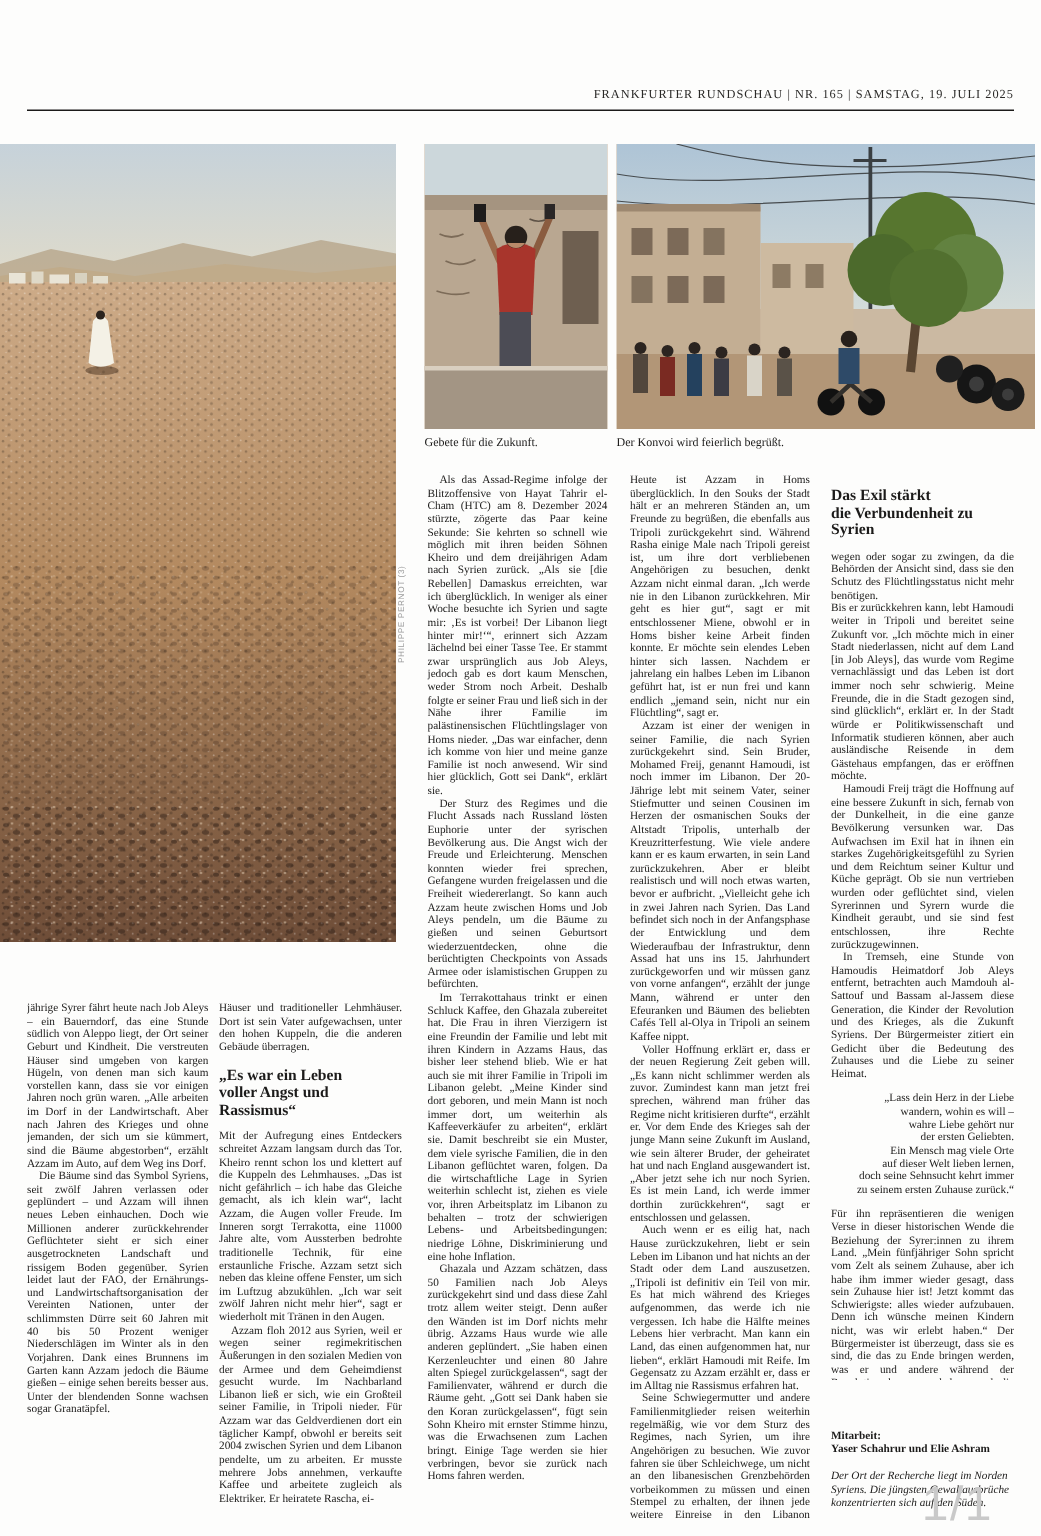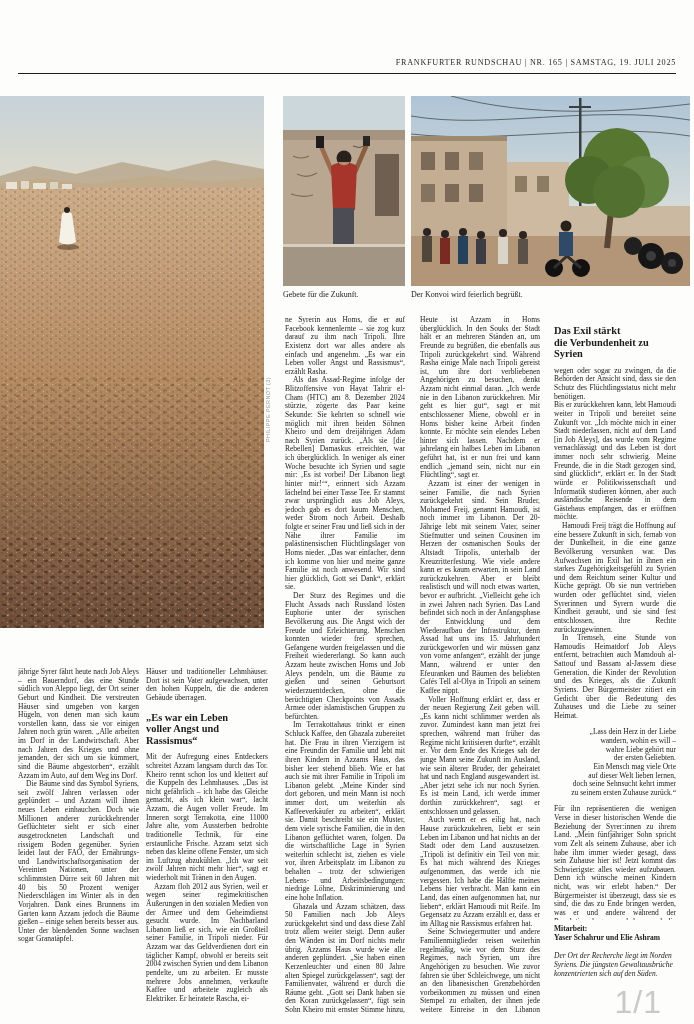--- a/index.html
+++ b/index.html
@@ -27,21 +27,21 @@
   #col-1{left:146px;top:668px;width:122px;height:346px;}
   #col-2{left:285px;top:316px;width:120px;height:698px;}
   #col-3{left:420px;top:316px;width:120px;height:698px;}
   #col-4{left:554px;top:316px;width:122px;height:604px;}
   #col-5{left:554px;top:924px;width:122px;height:86px;}
   .blk{margin:0;}
   .blk.p{text-indent:8px;}
   .blk.h2{font-weight:bold;font-size:10.4px;line-height:11.6px;text-align:left;
           margin:9px 0 7px;text-indent:0;}
   .blk.poem{text-align:right;margin:8px 0 8px 1px;}
-  .blk.byline{font-weight:bold;text-align:left;line-height:9.4px;}
+  .blk.byline{font-weight:bold;text-align:left;line-height:9.4px;margin-top:28px;}
   .blk.note{font-style:italic;text-align:left;margin-top:8px;line-height:9.2px;}
   
   #pager{position:absolute;right:32px;top:984px;font-family:"Liberation Sans",sans-serif;
          font-size:32px;color:#c9c9c9;letter-spacing:1px;}
   svg{display:block;}
 </style>
 </head>
 <body>
 
 <div id="page">
@@ -202,21 +202,20 @@
       <div class="blk p0">jährige Syrer fährt heute nach Job Aleys – ein Bauerndorf, das eine Stunde südlich von Aleppo liegt, der Ort seiner Geburt und Kindheit. Die verstreuten Häuser sind umgeben von kargen Hügeln, von denen man sich kaum vorstellen kann, dass sie vor einigen Jahren noch grün waren. „Alle arbeiten im Dorf in der Landwirtschaft. Aber nach Jahren des Krieges und ohne jemanden, der sich um sie kümmert, sind die Bäume abgestorben“, erzählt Azzam im Auto, auf dem Weg ins Dorf.</div>
       <div class="blk p">Die Bäume sind das Symbol Syriens, seit zwölf Jahren verlassen oder geplündert – und Azzam will ihnen neues Leben einhauchen. Doch wie Millionen anderer zurückkehrender Geflüchteter sieht er sich einer ausgetrockneten Landschaft und rissigem Boden gegenüber. Syrien leidet laut der FAO, der Ernährungs- und Landwirtschaftsorganisation der Vereinten Nationen, unter der schlimmsten Dürre seit 60 Jahren mit 40 bis 50 Prozent weniger Niederschlägen im Winter als in den Vorjahren. Dank eines Brunnens im Garten kann Azzam jedoch die Bäume gießen – einige sehen bereits besser aus. Unter der blendenden Sonne wachsen sogar Granatäpfel.</div>
     </div>
   <div class="col" id="col-1">
       <div class="blk p0">Häuser und traditioneller Lehmhäuser. Dort ist sein Vater aufgewachsen, unter den hohen Kuppeln, die die anderen Gebäude überragen.</div>
       <div class="blk h2">„Es war ein Leben<br>voller Angst und Rassismus“</div>
       <div class="blk p0">Mit der Aufregung eines Entdeckers schreitet Azzam langsam durch das Tor. Kheiro rennt schon los und klettert auf die Kuppeln des Lehmhauses. „Das ist nicht gefährlich – ich habe das Gleiche gemacht, als ich klein war“, lacht Azzam, die Augen voller Freude. Im Inneren sorgt Terrakotta, eine 11000 Jahre alte, vom Aussterben bedrohte traditionelle Technik, für eine erstaunliche Frische. Azzam setzt sich neben das kleine offene Fenster, um sich im Luftzug abzukühlen. „Ich war seit zwölf Jahren nicht mehr hier“, sagt er wiederholt mit Tränen in den Augen.</div>
       <div class="blk p">Azzam floh 2012 aus Syrien, weil er wegen seiner regimekritischen Äußerungen in den sozialen Medien von der Armee und dem Geheimdienst gesucht wurde. Im Nachbarland Libanon ließ er sich, wie ein Großteil seiner Familie, in Tripoli nieder. Für Azzam war das Geldverdienen dort ein täglicher Kampf, obwohl er bereits seit 2004 zwischen Syrien und dem Libanon pendelte, um zu arbeiten. Er musste mehrere Jobs annehmen, verkaufte Kaffee und arbeitete zugleich als Elektriker. Er heiratete Rascha, ei-</div>
     </div>
   <div class="col" id="col-2">
-      <div class="blk p0">ne Syrerin aus Homs, die er auf Facebook kennenlernte – sie zog kurz darauf zu ihm nach Tripoli. Ihre Existenz dort war alles andere als einfach und angenehm. „Es war ein Leben voller Angst und Rassismus“, erzählt Rasha.</div>
       <div class="blk p">Als das Assad-Regime infolge der Blitzoffensive von Hayat Tahrir el-Cham (HTC) am 8. Dezember 2024 stürzte, zögerte das Paar keine Sekunde: Sie kehrten so schnell wie möglich mit ihren beiden Söhnen Kheiro und dem dreijährigen Adam nach Syrien zurück. „Als sie [die Rebellen] Damaskus erreichten, war ich überglücklich. In weniger als einer Woche besuchte ich Syrien und sagte mir: ‚Es ist vorbei! Der Libanon liegt hinter mir!‘“, erinnert sich Azzam lächelnd bei einer Tasse Tee. Er stammt zwar ursprünglich aus Job Aleys, jedoch gab es dort kaum Menschen, weder Strom noch Arbeit. Deshalb folgte er seiner Frau und ließ sich in der Nähe ihrer Familie im palästinensischen Flüchtlingslager von Homs nieder. „Das war einfacher, denn ich komme von hier und meine ganze Familie ist noch anwesend. Wir sind hier glücklich, Gott sei Dank“, erklärt sie.</div>
       <div class="blk p">Der Sturz des Regimes und die Flucht Assads nach Russland lösten Euphorie unter der syrischen Bevölkerung aus. Die Angst wich der Freude und Erleichterung. Menschen konnten wieder frei sprechen, Gefangene wurden freigelassen und die Freiheit wiedererlangt. So kann auch Azzam heute zwischen Homs und Job Aleys pendeln, um die Bäume zu gießen und seinen Geburtsort wiederzuentdecken, ohne die berüchtigten Checkpoints von Assads Armee oder islamistischen Gruppen zu befürchten.</div>
       <div class="blk p">Im Terrakottahaus trinkt er einen Schluck Kaffee, den Ghazala zubereitet hat. Die Frau in ihren Vierzigern ist eine Freundin der Familie und lebt mit ihren Kindern in Azzams Haus, das bisher leer stehend blieb. Wie er hat auch sie mit ihrer Familie in Tripoli im Libanon gelebt. „Meine Kinder sind dort geboren, und mein Mann ist noch immer dort, um weiterhin als Kaffeeverkäufer zu arbeiten“, erklärt sie. Damit beschreibt sie ein Muster, dem viele syrische Familien, die in den Libanon geflüchtet waren, folgen. Da die wirtschaftliche Lage in Syrien weiterhin schlecht ist, ziehen es viele vor, ihren Arbeitsplatz im Libanon zu behalten – trotz der schwierigen Lebens- und Arbeitsbedingungen: niedrige Löhne, Diskriminierung und eine hohe Inflation.</div>
       <div class="blk p">Ghazala und Azzam schätzen, dass 50 Familien nach Job Aleys zurückgekehrt sind und dass diese Zahl trotz allem weiter steigt. Denn außer den Wänden ist im Dorf nichts mehr übrig. Azzams Haus wurde wie alle anderen geplündert. „Sie haben einen Kerzenleuchter und einen 80 Jahre alten Spiegel zurückgelassen“, sagt der Familienvater, während er durch die Räume geht. „Gott sei Dank haben sie den Koran zurückgelassen“, fügt sein Sohn Kheiro mit ernster Stimme hinzu, was die Erwachsenen zum Lachen bringt. Einige Tage werden sie hier verbringen, bevor sie zurück nach Homs fahren werden.</div>
     </div>
   <div class="col" id="col-3">
       <div class="blk p0">Heute ist Azzam in Homs überglücklich. In den Souks der Stadt hält er an mehreren Ständen an, um Freunde zu begrüßen, die ebenfalls aus Tripoli zurückgekehrt sind. Während Rasha einige Male nach Tripoli gereist ist, um ihre dort verbliebenen Angehörigen zu besuchen, denkt Azzam nicht einmal daran. „Ich werde nie in den Libanon zurückkehren. Mir geht es hier gut“, sagt er mit entschlossener Miene, obwohl er in Homs bisher keine Arbeit finden konnte. Er möchte sein elendes Leben hinter sich lassen. Nachdem er jahrelang ein halbes Leben im Libanon geführt hat, ist er nun frei und kann endlich „jemand sein, nicht nur ein Flüchtling“, sagt er.</div>
       <div class="blk p">Azzam ist einer der wenigen in seiner Familie, die nach Syrien zurückgekehrt sind. Sein Bruder, Mohamed Freij, genannt Hamoudi, ist noch immer im Libanon. Der 20-Jährige lebt mit seinem Vater, seiner Stiefmutter und seinen Cousinen im Herzen der osmanischen Souks der Altstadt Tripolis, unterhalb der Kreuzritterfestung. Wie viele andere kann er es kaum erwarten, in sein Land zurückzukehren. Aber er bleibt realistisch und will noch etwas warten, bevor er aufbricht. „Vielleicht gehe ich in zwei Jahren nach Syrien. Das Land befindet sich noch in der Anfangsphase der Entwicklung und dem Wiederaufbau der Infrastruktur, denn Assad hat uns ins 15. Jahrhundert zurückgeworfen und wir müssen ganz von vorne anfangen“, erzählt der junge Mann, während er unter den Efeuranken und Bäumen des beliebten Cafés Tell al-Olya in Tripoli an seinem Kaffee nippt.</div>
       <div class="blk p">Voller Hoffnung erklärt er, dass er der neuen Regierung Zeit geben will. „Es kann nicht schlimmer werden als zuvor. Zumindest kann man jetzt frei sprechen, während man früher das Regime nicht kritisieren durfte“, erzählt er. Vor dem Ende des Krieges sah der junge Mann seine Zukunft im Ausland, wie sein älterer Bruder, der geheiratet hat und nach England ausgewandert ist. „Aber jetzt sehe ich nur noch Syrien. Es ist mein Land, ich werde immer dorthin zurückkehren“, sagt er entschlossen und gelassen.</div>
       <div class="blk p">Auch wenn er es eilig hat, nach Hause zurückzukehren, liebt er sein Leben im Libanon und hat nichts an der Stadt oder dem Land auszusetzen. „Tripoli ist definitiv ein Teil von mir. Es hat mich während des Krieges aufgenommen, das werde ich nie vergessen. Ich habe die Hälfte meines Lebens hier verbracht. Man kann ein Land, das einen aufgenommen hat, nur lieben“, erklärt Hamoudi mit Reife. Im Gegensatz zu Azzam erzählt er, dass er im Alltag nie Rassismus erfahren hat.</div>

